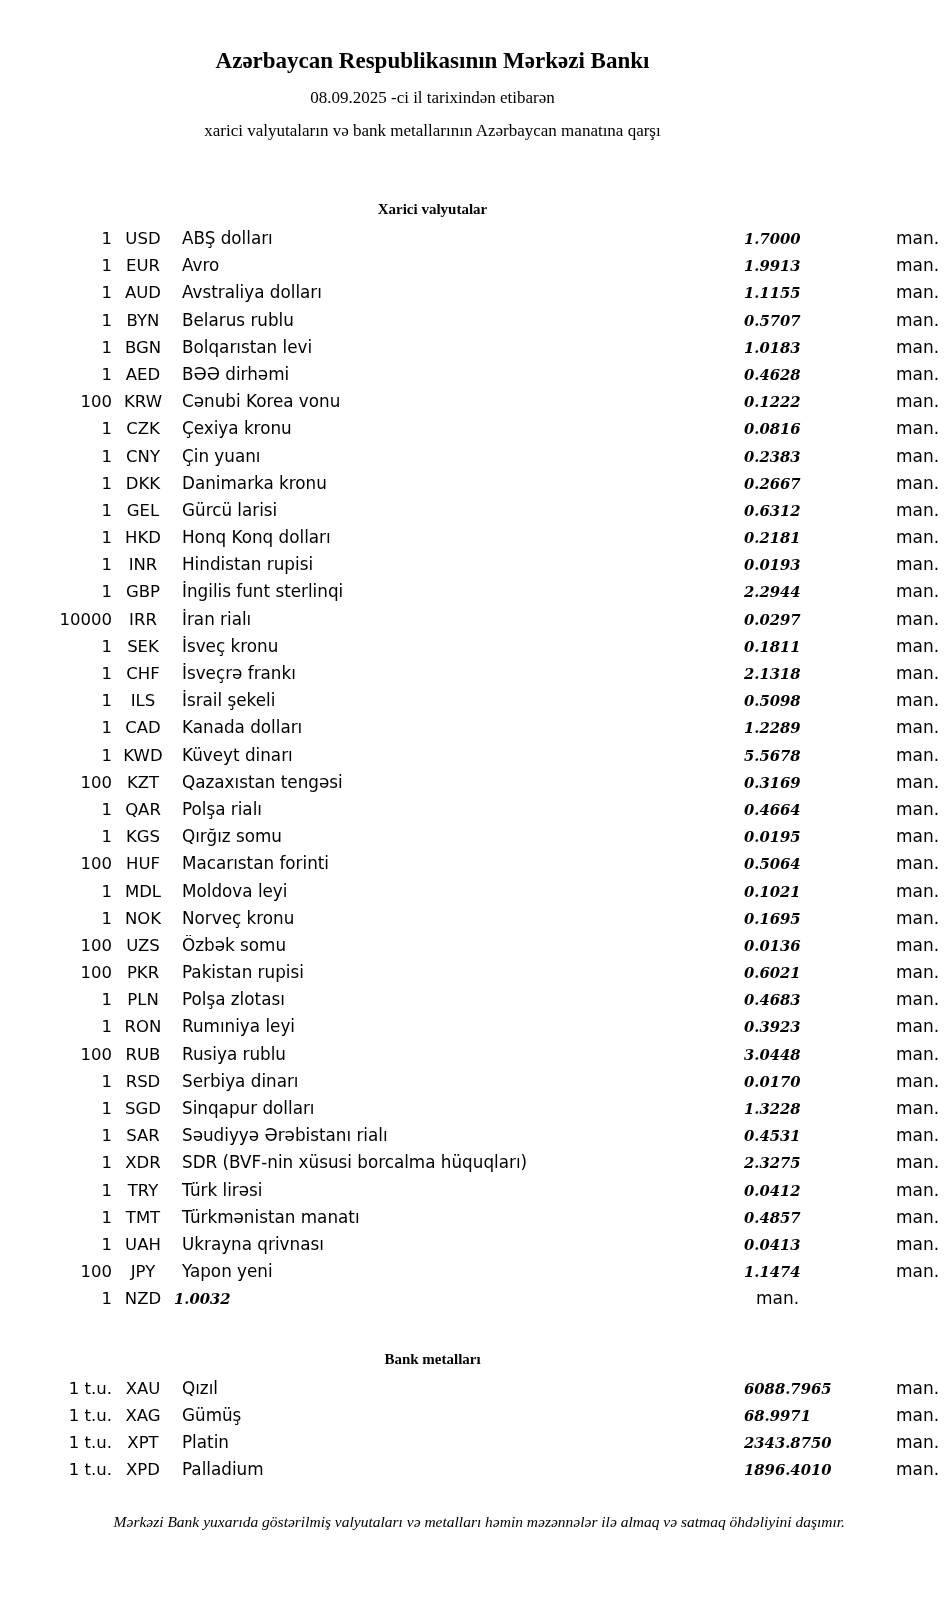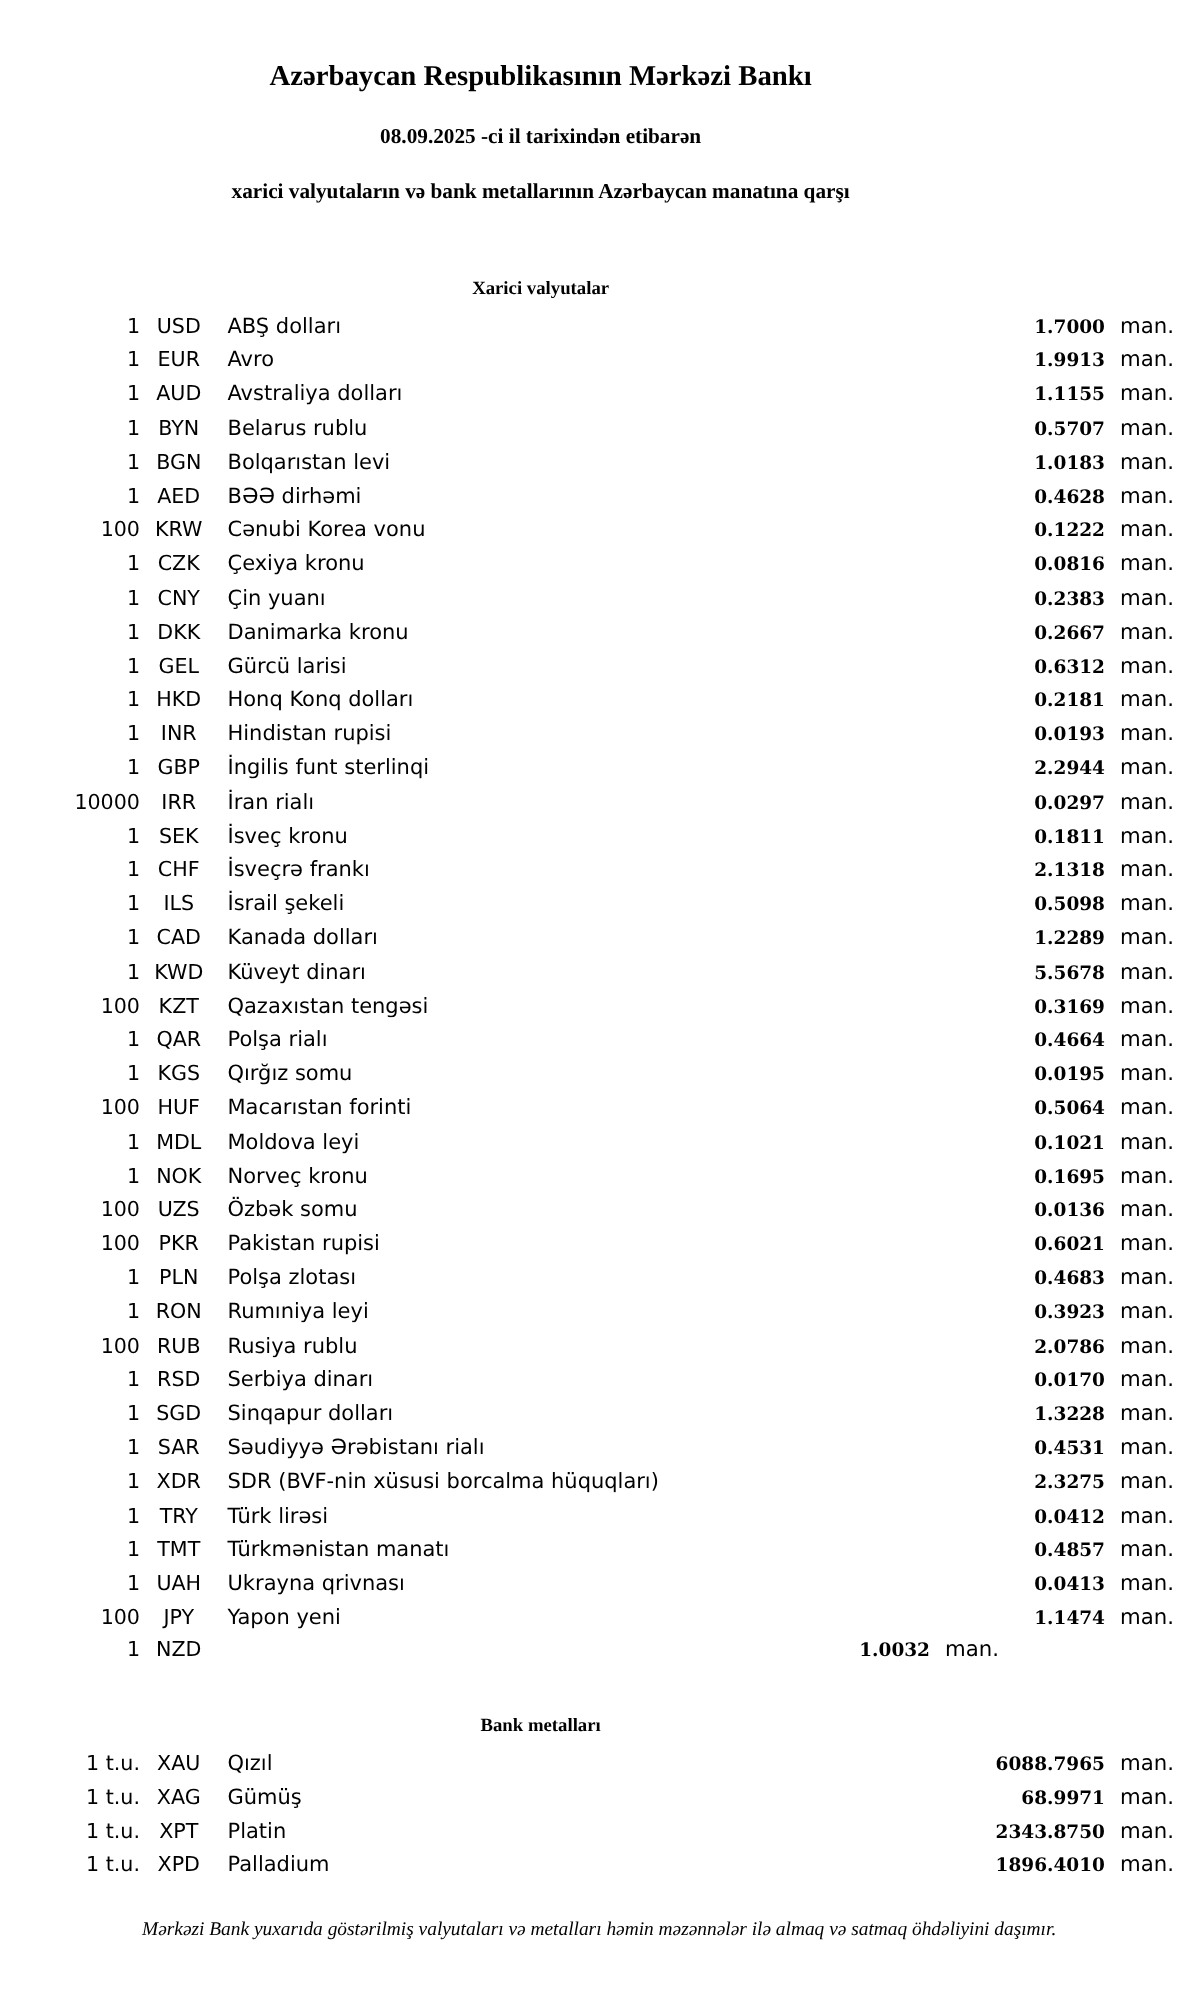--- a/index.html
+++ b/index.html
@@ -24,25 +24,25 @@
   .doc-title {
     font-family: "Liberation Serif", "DejaVu Serif", serif;
     font-weight: bold;
     font-size: 23px;
     text-align: center;
     line-height: 30px;
     margin: 0;
   }
   .doc-subtitle {
     font-family: "Liberation Serif", "DejaVu Serif", serif;
-    font-weight: bold;
+    font-weight: normal;
     font-size: 17px;
     text-align: center;
     line-height: 22px;
-    margin-top: 22px;
+    margin-top: 11px;
   }
   .section-title {
     font-family: "Liberation Serif", "DejaVu Serif", serif;
     font-weight: bold;
     font-size: 15px;
     text-align: center;
     line-height: 22px;
   }
   .section-title.currencies {
     margin-top: 56px;
@@ -72,22 +72,23 @@
     font-size: 16.5px;
   }
   .cell-name {
     text-align: left;
     padding-left: 8px;
     font-size: 16.8px;
     white-space: nowrap;
     overflow: hidden;
   }
   .cell-rate {
-    text-align: right;
+    text-align: left;
     font-family: "DejaVu Serif", "Liberation Serif", serif;
+    font-style: italic;
     font-weight: bold;
     font-size: 14.8px;
   }
   .cell-unit {
     text-align: left;
     padding-left: 12px;
     padding-right: 70px;
     font-size: 17px;
   }
   .footer-note {
@@ -349,21 +350,21 @@
     <span class="cell-code">RON</span>
     <span class="cell-name">Rumıniya leyi</span>
     <span class="cell-rate">0.3923</span>
     <span class="cell-unit">man.</span>
   </div>
 
   <div class="rate-row">
     <span class="cell-qty">100</span>
     <span class="cell-code">RUB</span>
     <span class="cell-name">Rusiya rublu</span>
-    <span class="cell-rate">2.0786</span>
+    <span class="cell-rate">3.0448</span>
     <span class="cell-unit">man.</span>
   </div>
 
   <div class="rate-row">
     <span class="cell-qty">1</span>
     <span class="cell-code">RSD</span>
     <span class="cell-name">Serbiya dinarı</span>
     <span class="cell-rate">0.0170</span>
     <span class="cell-unit">man.</span>
   </div>

